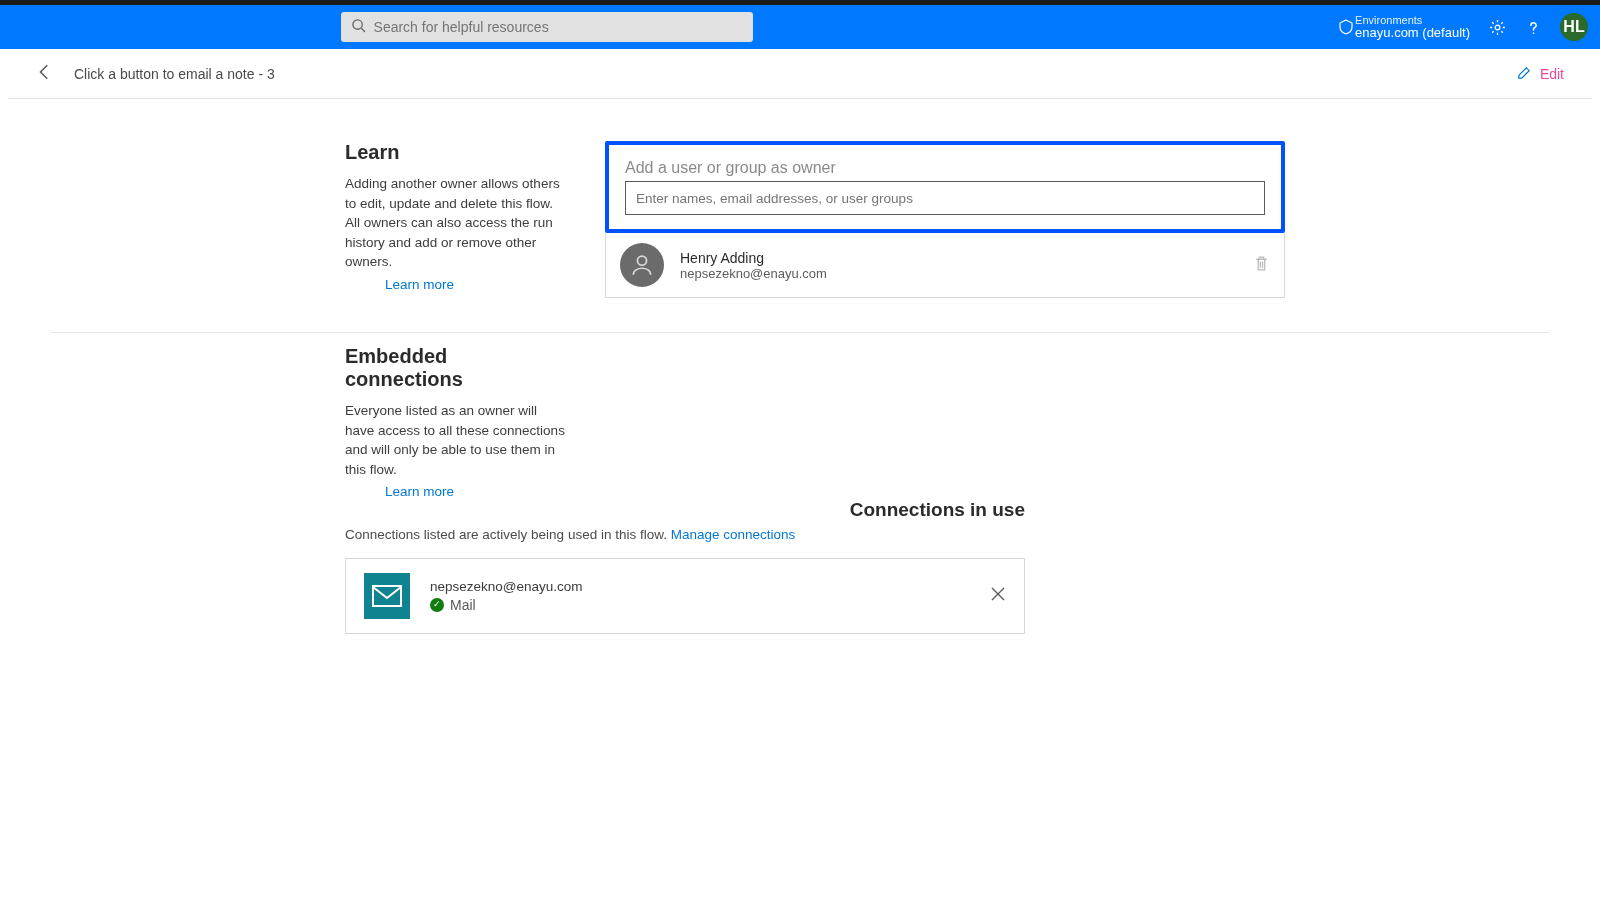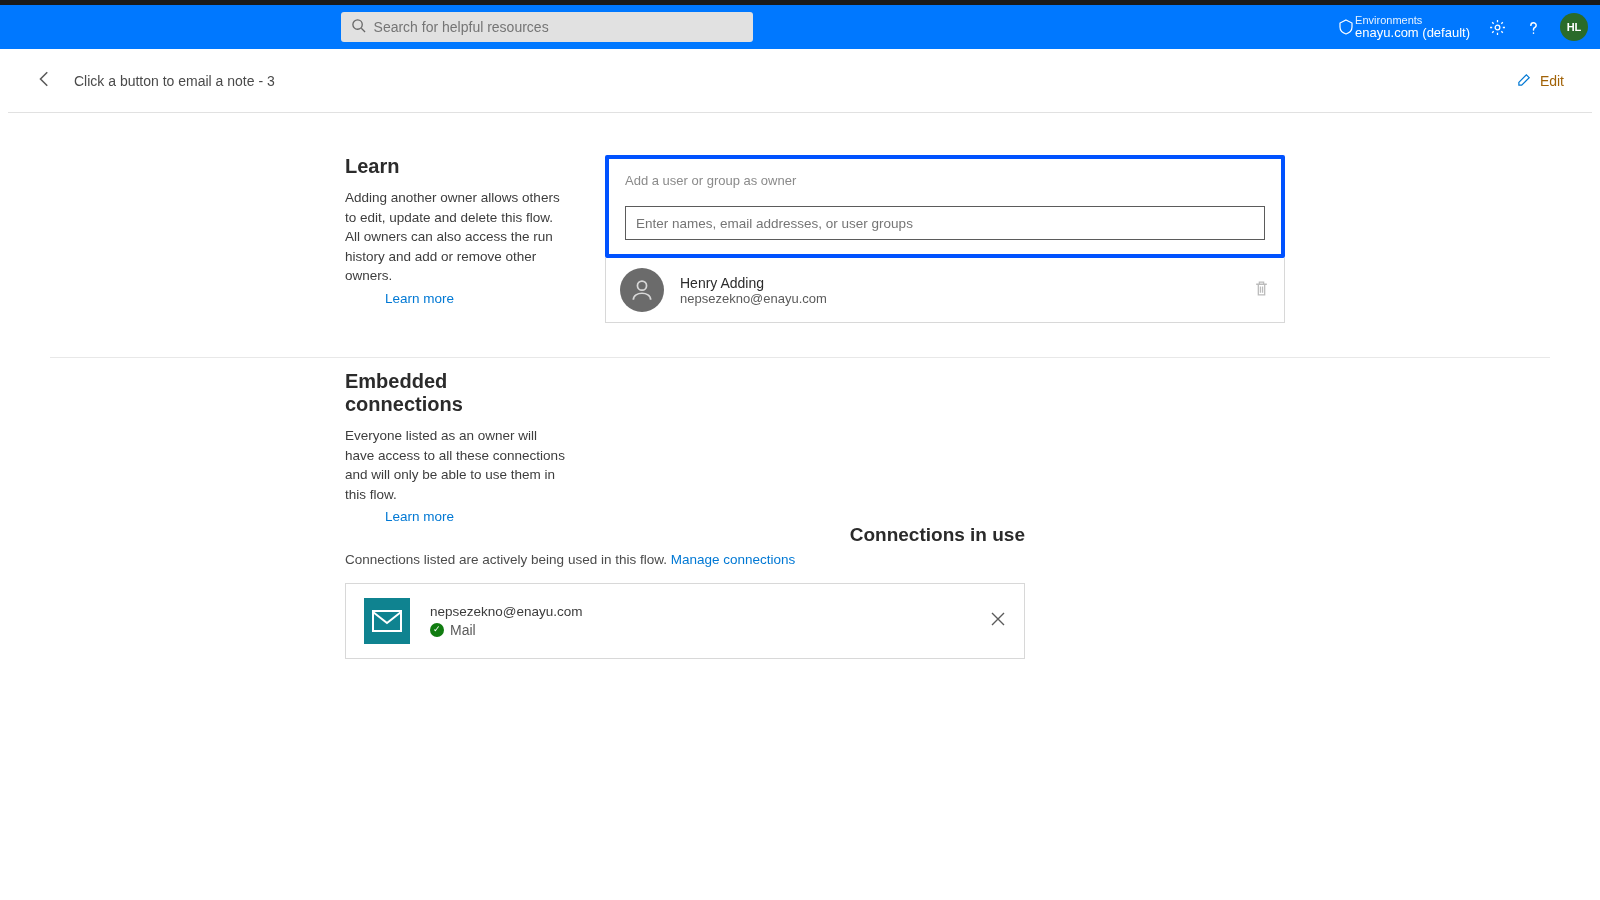--- a/index.html
+++ b/index.html
@@ -35,48 +35,48 @@
   }
   .topbar-right { display: flex; align-items: center; gap: 18px; }
   .env-block { color: #fff; display: flex; align-items: center; }
   .env-text { display: flex; flex-direction: column; line-height: 1.1; }
   .env-label { font-size: 11px; opacity: .9; }
   .env-name { font-size: 13px; }
   .topbar-icon { color: #fff; width: 18px; height: 18px; display: flex; align-items: center; justify-content: center; }
   .avatar {
     width: 28px; height: 28px; border-radius: 50%;
     background: #2a6b2a; color: #fff; display: flex;
-    align-items: center; justify-content: center; font-size: 11px; font-weight: 600;
+    align-items: center; justify-content: center; font-size: 16px; font-weight: 600;
   }
   
   .commandbar {
-    height: 64px; border-bottom: 1px solid #e1e1e1;
+    height: 50px; border-bottom: 1px solid #e1e1e1;
     display: flex; align-items: center; padding: 0 28px;
     margin-left: 8px; margin-right: 8px;
   }
   .back-btn { color: #5b5b5b; margin-right: 20px; cursor: pointer; }
   .page-title { color: #4a4a4a; font-size: 14px; flex: 1; }
-  .edit-btn { display: flex; align-items: center; gap: 8px; color: #a16207; cursor: pointer; }
+  .edit-btn { display: flex; align-items: center; gap: 8px; color: #ec4899; cursor: pointer; }
   .edit-btn .icon { color: #0078d4; }
   
   .content { padding: 30px 0 60px 0; max-width: 1500px; margin: 0 auto; }
   .section { display: flex; padding: 12px 0 34px 295px; border-bottom: 1px solid #e8e8e8; }
   .section:last-child { border-bottom: none; flex-direction: column; }
   .section-left { width: 260px; padding-right: 40px; }
   .section-left h2 { font-size: 20px; font-weight: 600; color: #2b2b2b; margin-bottom: 10px; }
   .section-left p { font-size: 13.5px; color: #3d3d3d; line-height: 1.45; margin-bottom: 4px; }
   .learn-link { color: #0078d4; font-size: 13.5px; cursor: pointer; margin-left: 40px; }
   .section-right { width: 680px; }
   
   .add-owner-box {
     border: 4px solid #0052ff;
     border-radius: 2px;
     padding: 14px 16px 14px 16px;
   }
-  .add-owner-title { font-size: 13px; color: #8a8a8a; font-weight: 400; margin-bottom: 18px; }
+  .add-owner-title { font-size: 16px; color: #8a8a8a; font-weight: 400; margin-bottom: 4px; }
   .owner-input {
     width: 100%; height: 34px; border: 1px solid #5b5b5b;
     padding: 16px 10px; font-size: 13.5px; outline: none;
   }
   
   .owner-list {
     border: 1px solid #d8d8d8; border-top: none;
     padding: 10px 14px;
     display: flex; align-items: center; gap: 16px;
     margin-top: 0;

